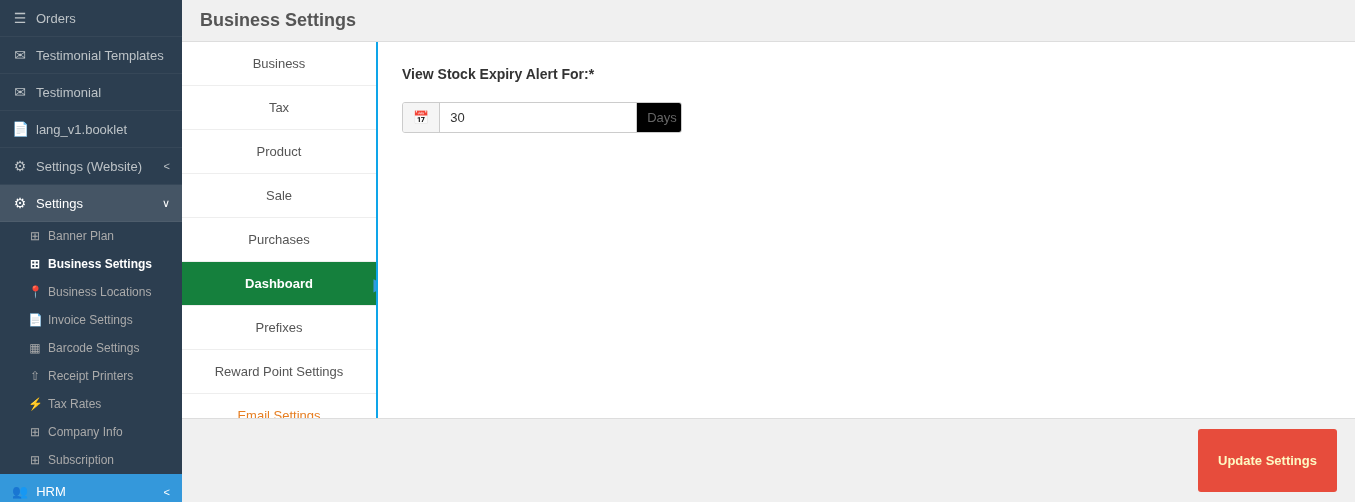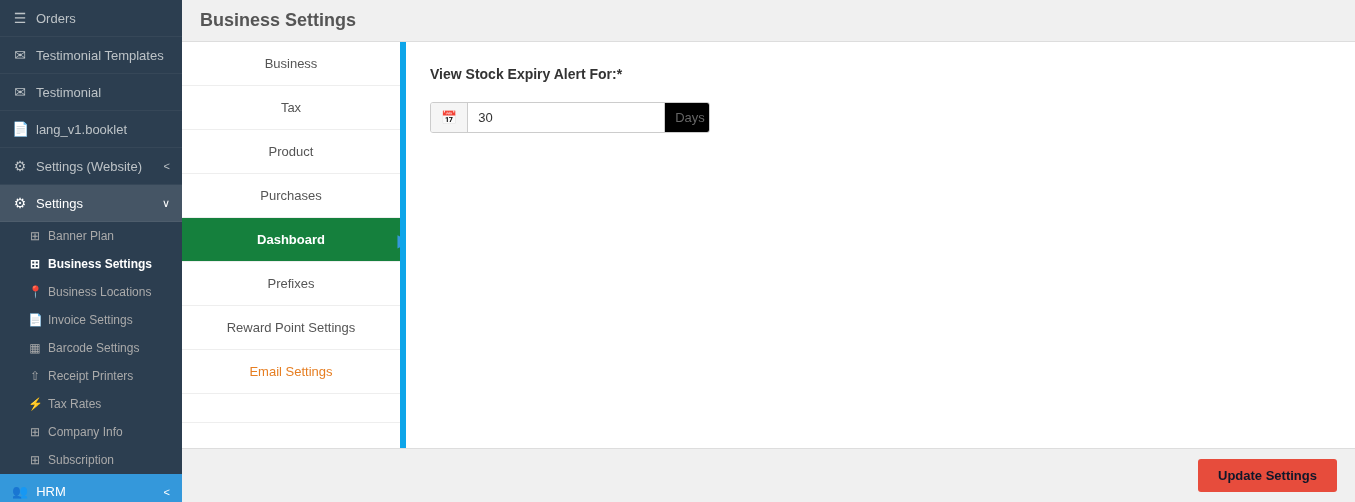--- a/index.html
+++ b/index.html
@@ -75,23 +75,23 @@
 
     
     .content-area {
       display: flex;
       flex: 1;
       overflow: hidden;
     }
 
     
     .tabs-panel {
-      width: 224px;
+      width: 196px;
       background: #fff;
-      border-right: 6px solid #0ea5e9;
+      border-right: 2px solid #0ea5e9;
       overflow-y: auto;
       flex-shrink: 0;
     }
     .tab-item {
       padding: 14px 16px;
       border-bottom: 1px solid #eee;
       cursor: pointer;
       color: #555;
       font-size: 13px;
       text-align: center;
@@ -165,23 +165,23 @@
     
     .bottom-bar {
       background: #f0f0f0;
       border-top: 1px solid #ddd;
       padding: 10px 18px;
       display: flex;
       justify-content: flex-end;
     }
     .update-btn {
       background: #e74c3c;
-      color: #0f172a;
+      color: #fef9c3;
       border: none;
-      padding: 9px 20px;
+      padding: 24px 20px;
       font-size: 13px;
       font-weight: bold;
       border-radius: 3px;
       cursor: pointer;
     }
   </style>
 </head>
 <body>
 
 <nav class="sidebar">
@@ -272,20 +272,23 @@
 
     <div class="tabs-panel">
       <div class="tab-item">
         <span>Business</span>
       </div>
       <div class="tab-item">
         <span>Tax</span>
       </div>
       <div class="tab-item">
         <span>Product</span>
+      </div>
+      <div class="tab-item">
+        <span>Sale</span>
       </div>
       <div class="tab-item">
         <span>Purchases</span>
       </div>
       <div class="tab-item active">
         <span>Dashboard</span>
       </div>
       <div class="tab-item">
         <span>Prefixes</span>
       </div>

